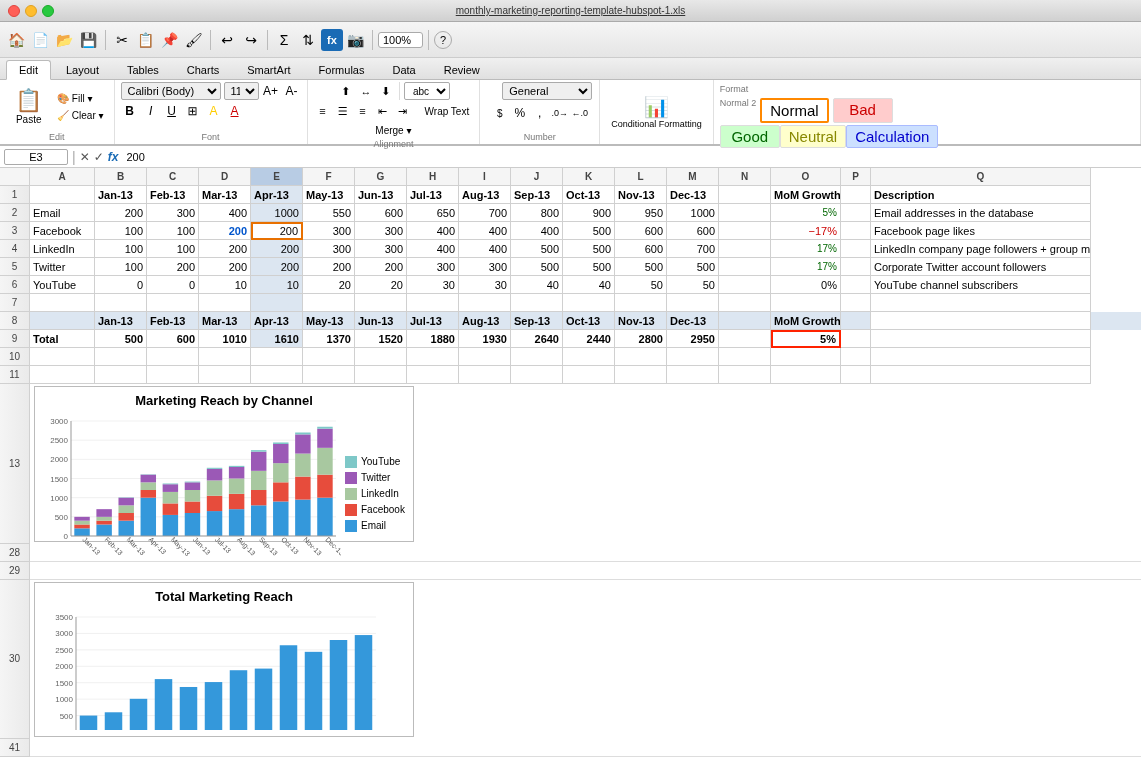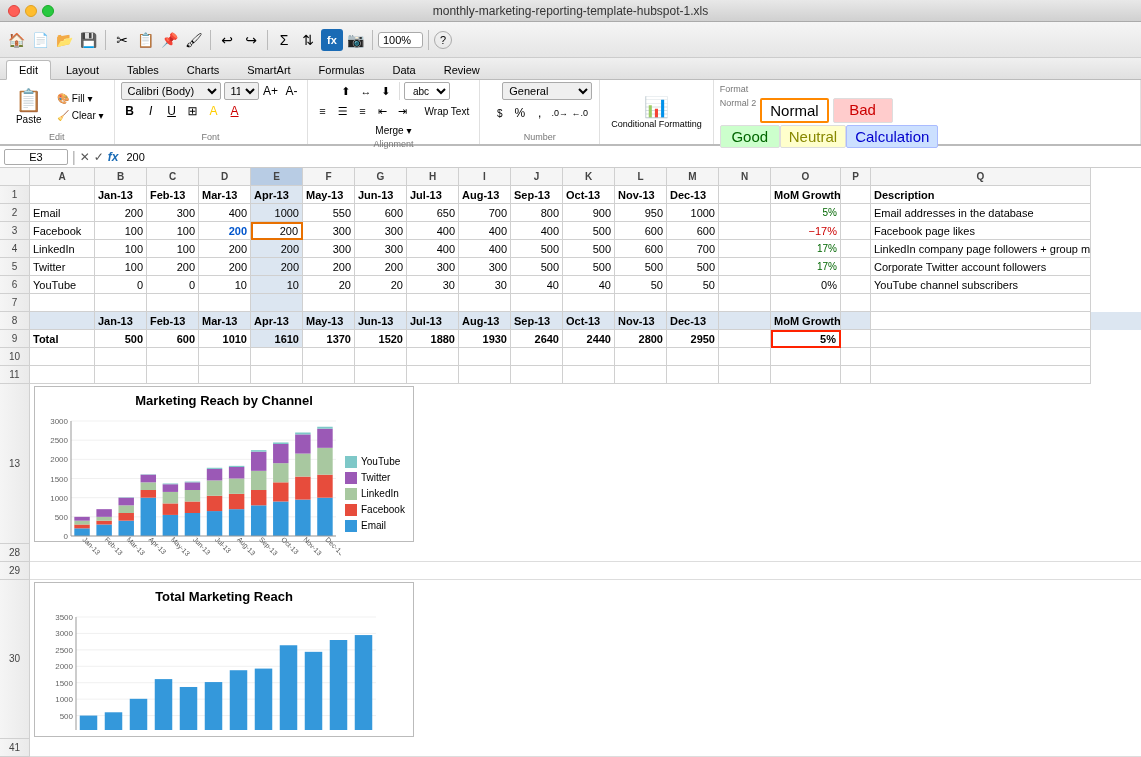--- a/index.html
+++ b/index.html
@@ -13,21 +13,21 @@
       align-items: center;
       justify-content: center;
       position: relative;
       border-bottom: 1px solid #aaa;
     }
     .title-bar-buttons { position: absolute; left: 8px; display: flex; gap: 5px; }
     .tb-btn { width: 12px; height: 12px; border-radius: 50%; }
     .tb-close { background: #ff5f57; border: 1px solid #e0443e; }
     .tb-min { background: #ffbd2e; border: 1px solid #dfa123; }
     .tb-max { background: #28c940; border: 1px solid #1aab29; }
-    .title-bar-text { font-size: 12px; color: #333; }
+    .title-bar-text { font-size: 10px; color: #333; text-decoration: underline; }
 
     
     .toolbar {
       background: linear-gradient(to bottom, #f5f5f5, #e5e5e5);
       height: 36px;
       display: flex;
       align-items: center;
       padding: 0 6px;
       gap: 2px;
       border-bottom: 1px solid #ccc;

